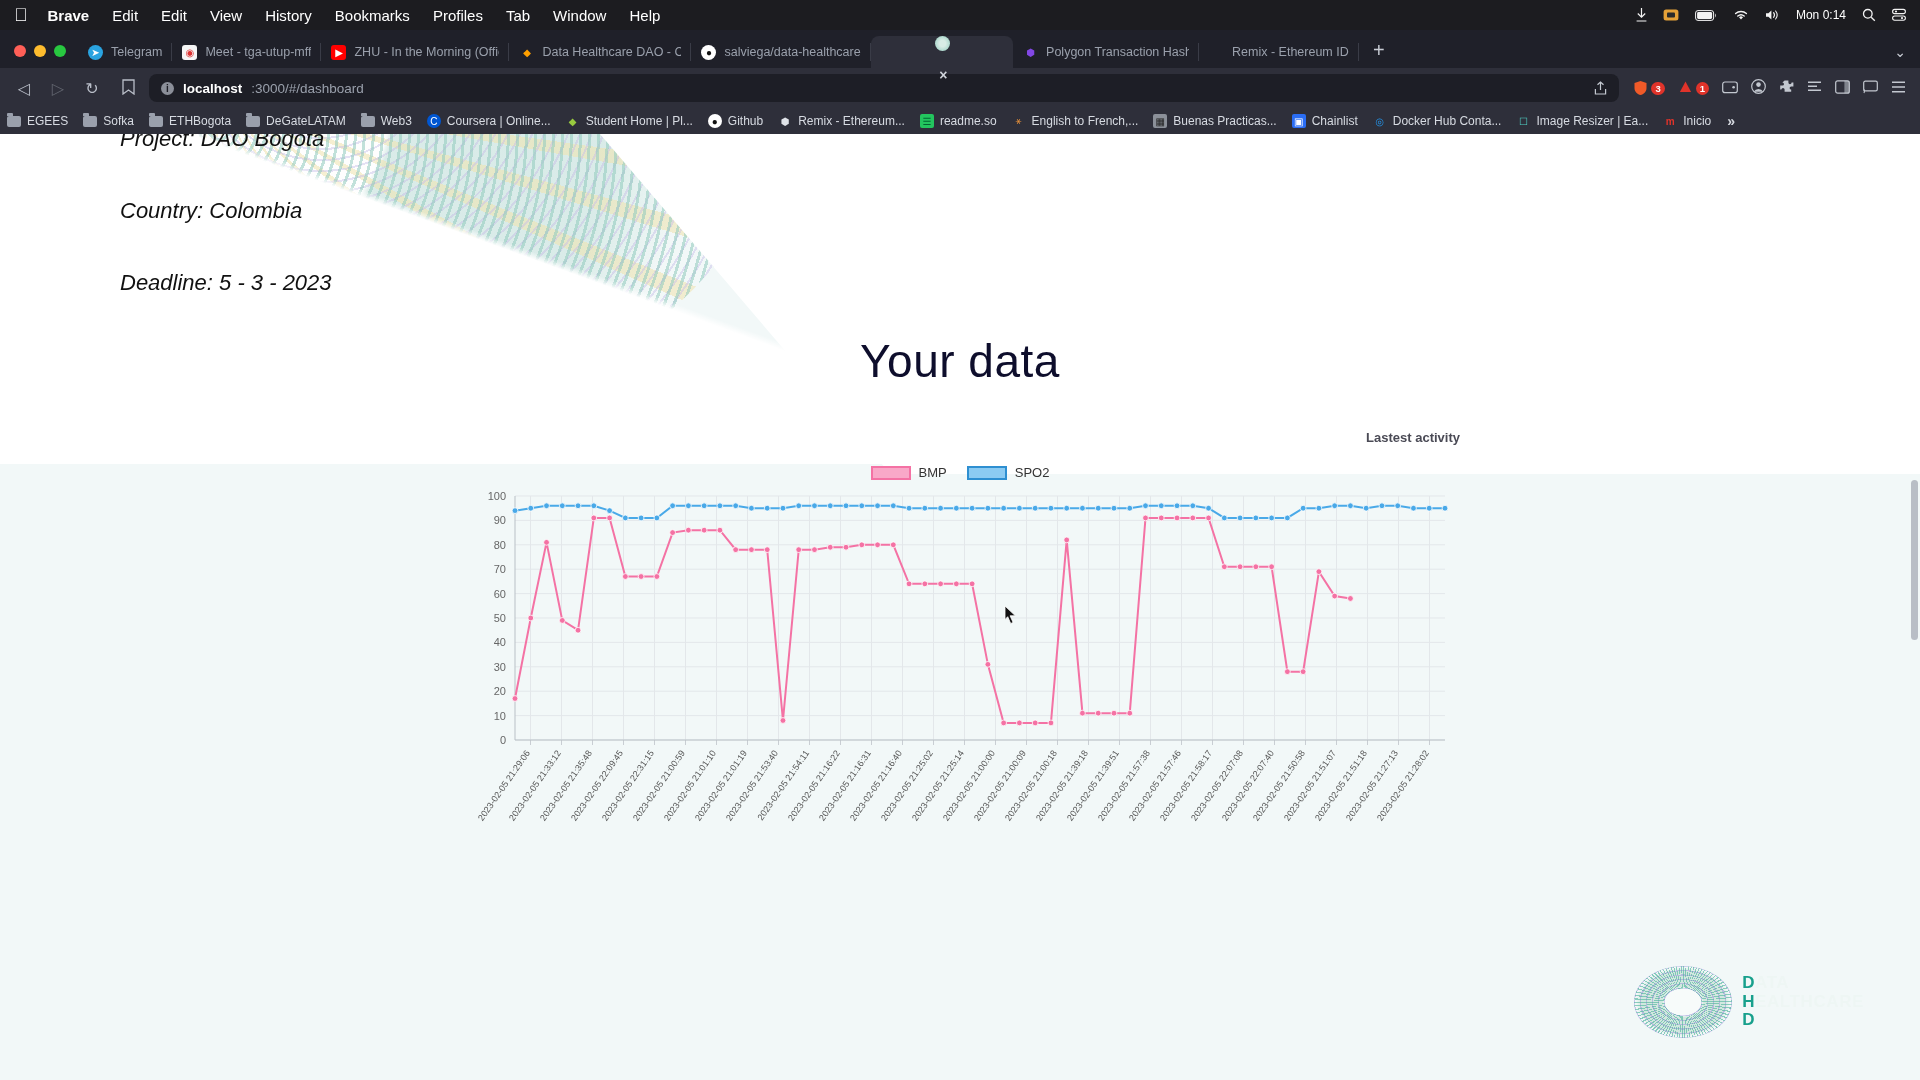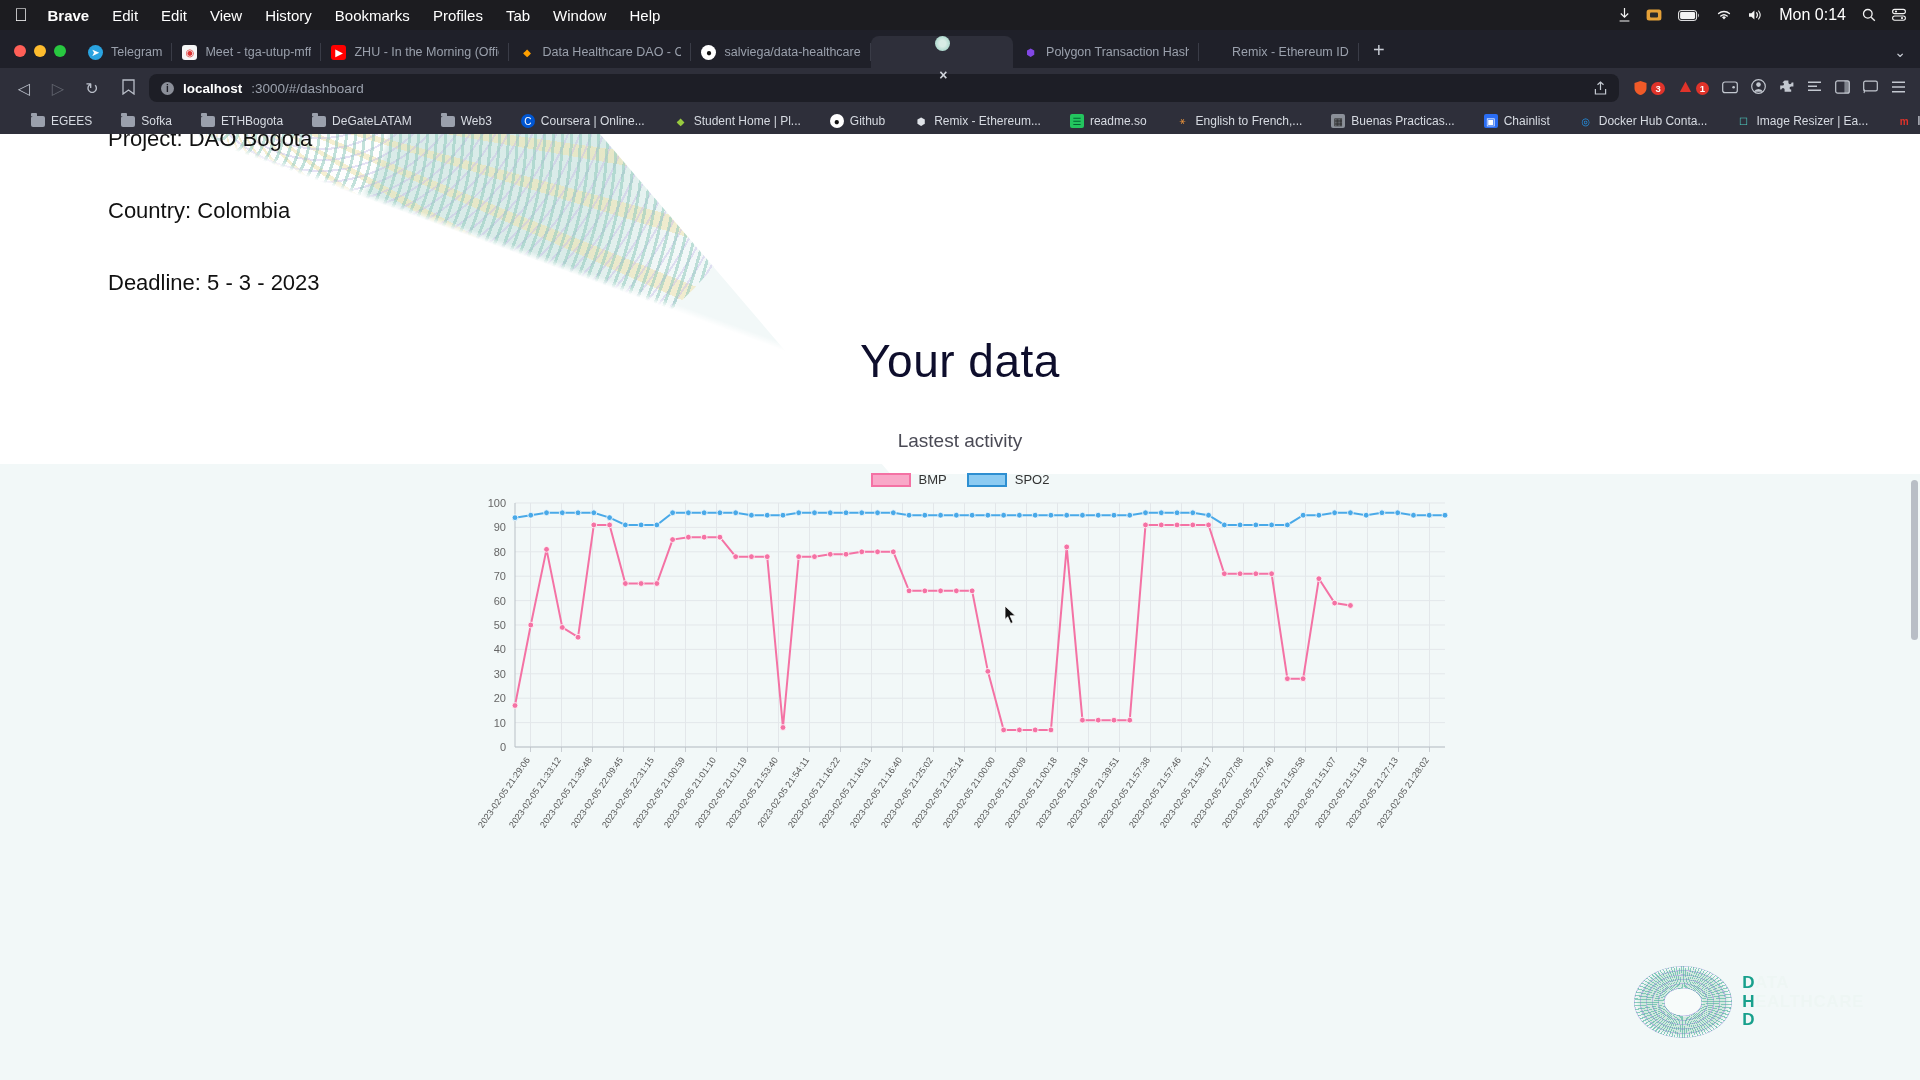--- a/index.html
+++ b/index.html
@@ -15,21 +15,21 @@
     height: 30px; background: #1c1c20; color: #fff;
     display: flex; align-items: center; padding: 0 14px;
     font-size: 15px; position: relative; z-index: 50;
   }
   .apple-logo { font-size: 18px; margin-right: 20px; line-height: 1; }
   .macbar-menu { display: flex; align-items: center; gap: 23px; }
   .macbar-menu .mitem { white-space: nowrap; }
   .macbar-menu .mitem.bold { font-weight: bold; }
   .macbar-right {
     margin-left: auto; display: flex; align-items: center; gap: 16px;
-    font-size: 16px;
+    font-size: 12px;
   }
   .macbar-right .mr-icon { opacity: .95; display: flex; align-items: center; }
 
   
   .browser { background: #1f2029; }
 
   .tabstrip {
     height: 38px; display: flex; align-items: flex-end; padding-left: 10px;
     background: #1f2029;
   }
@@ -89,22 +89,22 @@
   .badge-pill {
     display: flex; align-items: center; gap: 3px; font-size: 11px;
   }
   .cnt {
     background: #e0332a; color: #fff; border-radius: 8px; padding: 0 4px;
     font-size: 9.5px; line-height: 13px; font-weight: bold;
   }
 
   
   .bookmarks {
-    height: 26px; display: flex; align-items: center; gap: 15px;
-    padding: 0 24px; background: #2e2f3a; color: #d7dbe2; font-size: 12px;
+    height: 26px; display: flex; align-items: center; gap: 1px;
+    padding: 0 0; background: #2e2f3a; color: #d7dbe2; font-size: 12px;
     overflow: hidden;
   }
   .bm { display: flex; align-items: center; gap: 6px; padding: 3px 7px; white-space: nowrap; border-radius:4px;}
   .bm .bm-ico { width: 14px; height: 14px; flex:none; display:flex; align-items:center; justify-content:center; font-size:10px; border-radius:2px;}
   .bm-folder { width:14px; height:11px; background:#9aa0ac; border-radius:2px; position:relative;}
   .bm-folder::before{content:"";position:absolute;top:-3px;left:0;width:6px;height:3px;background:#9aa0ac;border-radius:1px 1px 0 0;}
   .bm-overflow { color: #d7dbe2; font-size: 14px; padding: 0 8px; font-weight: bold;}
 
   
   .page {
@@ -123,31 +123,31 @@
   }
   .hero-swoop {
     position: absolute; left: 0; top: 0; width: 1160px; height: 330px;
     background: linear-gradient(200deg, rgba(255,255,255,0) 46%, #ffffff 47%);
     pointer-events: none;
   }
   .hero-white-band {
     position: absolute; left: 600px; top: 0; right: 0; height: 340px; background: #fff;
     clip-path: polygon(0 0, 100% 0, 100% 100%, 22% 100%);
   }
-  .hero-text { position: absolute; left: 108px; top: -8px; z-index: 3; }
+  .hero-text { position: absolute; left: 120px; top: -8px; z-index: 3; font-style: italic; }
   .hero-text .line { font-size: 22px; color: #111; margin-bottom: 46px; font-weight: 400; }
 
   .content-title {
     position: absolute; left: 0; right: 0; top: 200px; text-align: center;
     font-size: 46px; color: #0e0e2c; font-weight: 400; letter-spacing: .5px;
   }
 
   
   .chart-wrap { position: absolute; left: 50%; transform: translateX(-50%); top: 296px; width: 1000px; }
-  .chart-title { text-align: center; font-size: 19px; font-weight: normal; color: #4a4a55; }
+  .chart-title { text-align: right; font-size: 13px; font-weight: bold; color: #4a4a55; }
   .legend { display: flex; justify-content: center; align-items: center; gap: 20px; margin-top: 20px; }
   .legend-item { display: flex; align-items: center; gap: 8px; font-size: 13px; color: #333; }
   .legend-swatch { width: 40px; height: 14px; border: 2px solid; }
   .plot-area { position: relative; margin-top: 10px; height: 300px; }
   svg.chart { display: block; width: 1000px; height: 390px; overflow: visible; }
   .axis-text { font-family: "Liberation Sans", sans-serif; font-size: 11px; fill: #666; }
   .xtick-text { font-family: "Liberation Sans", sans-serif; font-size: 9px; fill: #555; }
 
   .cursor {
     position: absolute; left: 1004px; top: 471px; width: 13px; height: 19px; z-index: 40;

